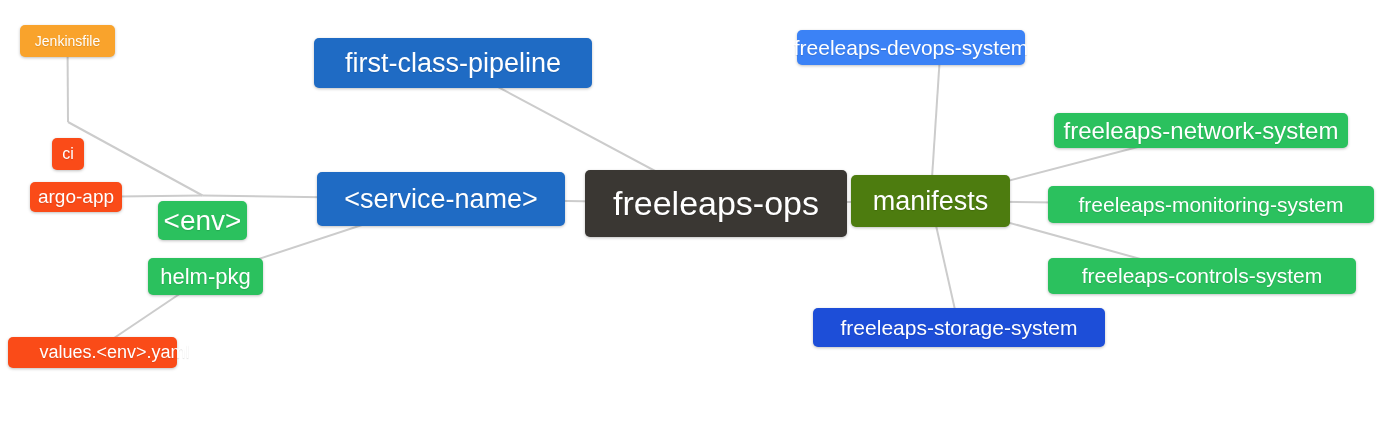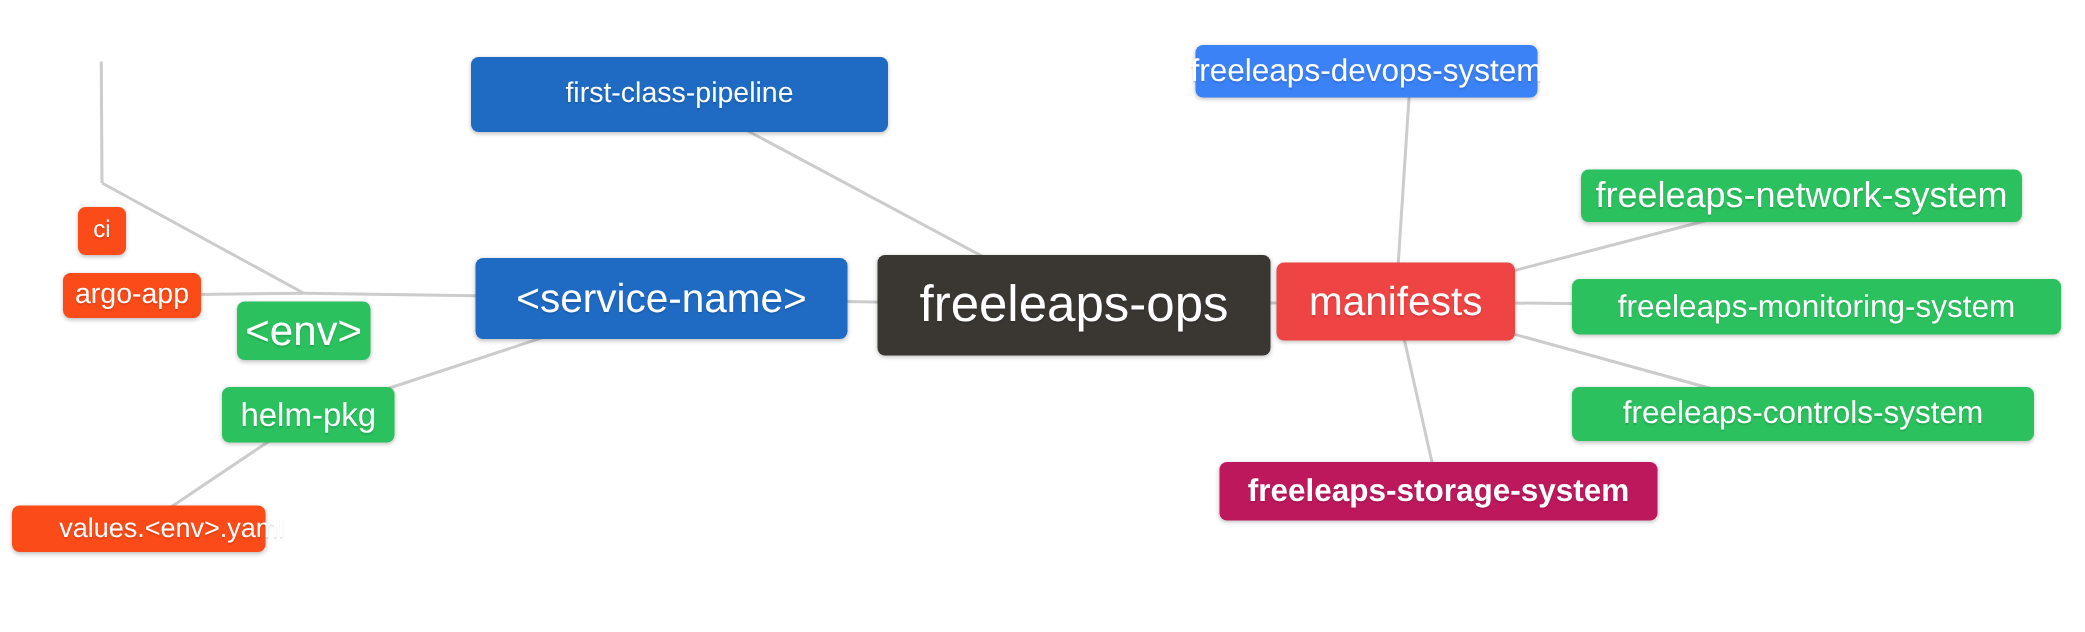--- a/index.html
+++ b/index.html
@@ -50,55 +50,58 @@
       <line x1="92.5" y1="352.5" x2="205.5" y2="276.5" stroke="#cccccc" stroke-width="2"></line>
       <line x1="453" y1="63" x2="716" y2="203.5" stroke="#cccccc" stroke-width="2"></line>
       <line x1="441" y1="199" x2="716" y2="203.5" stroke="#cccccc" stroke-width="2"></line>
       <line x1="716" y1="203.5" x2="930.5" y2="201" stroke="#cccccc" stroke-width="2"></line>
       <line x1="930.5" y1="201" x2="940.5" y2="47.5" stroke="#cccccc" stroke-width="2"></line>
       <line x1="930.5" y1="201" x2="1201" y2="130.5" stroke="#cccccc" stroke-width="2"></line>
       <line x1="930.5" y1="201" x2="1211" y2="204.5" stroke="#cccccc" stroke-width="2"></line>
       <line x1="930.5" y1="201" x2="1202" y2="276" stroke="#cccccc" stroke-width="2"></line>
       <line x1="930.5" y1="201" x2="959" y2="327.5" stroke="#cccccc" stroke-width="2"></line>
     </svg>
+<div class="node" style="left: 20px; top: 25px; width: 95px; height: 32px; background: rgb(249, 163, 44); color: rgb(255, 255, 255); font-size: 14px;">
+      <span>Jenkinsfile</span>
+    </div>
     <div class="node" style="left: 52px; top: 106px; width: 32px; height: 32px; background: rgb(250, 75, 24); color: rgb(255, 255, 255); font-size: 16px; margin-top: 32px;">
       <span>ci</span>
     </div>
-    <div class="node" style="left: 30px; top: 182px; width: 92px; height: 30px; background: rgb(250, 75, 24); color: rgb(255, 255, 255); font-size: 19px; margin-left: 12px;">
+    <div class="node" style="left: 30px; top: 182px; width: 92px; height: 30px; background: rgb(250, 75, 24); color: rgb(255, 255, 255); font-size: 19px;">
       <span>argo-app</span>
     </div>
     <div class="node" style="left: 158px; top: 160px; width: 89px; height: 39px; background: rgb(43, 193, 94); color: rgb(255, 255, 255); font-size: 28px; margin-top: 41px;">
       <span>&lt;env&gt;</span>
     </div>
     <div class="node" style="left: 148px; top: 258px; width: 115px; height: 37px; background: rgb(43, 193, 94); color: rgb(255, 255, 255); font-size: 22px;">
       <span>helm-pkg</span>
     </div>
     <div class="node" style="left: 8px; top: 337px; width: 169px; height: 31px; background: rgb(250, 75, 24); color: rgb(255, 255, 255); font-size: 18px; padding-left: 44px;">
       <span>values.&lt;env&gt;.yaml</span>
     </div>
-    <div class="node" style="left: 314px; top: 38px; width: 278px; height: 50px; background: rgb(31, 107, 196); color: rgb(255, 255, 255); font-size: 19px;">
+    <div class="node" style="left: 314px; top: 38px; width: 278px; height: 50px; background: rgb(31, 107, 196); color: rgb(255, 255, 255); font-size: 27px;">
       <span>first-class-pipeline</span>
     </div>
     <div class="node" style="left: 317px; top: 172px; width: 248px; height: 54px; background: rgb(31, 107, 196); color: rgb(255, 255, 255); font-size: 27px;">
       <span>&lt;service-name&gt;</span>
     </div>
     <div class="node" style="left: 585px; top: 170px; width: 262px; height: 67px; background: rgb(58, 55, 51); color: rgb(255, 255, 255); font-size: 34px;">
       <span>freeleaps-ops</span>
     </div>
-    <div class="node" style="left: 851px; top: 175px; width: 159px; height: 52px; background: #ef4444; color: rgb(255, 255, 255); font-size: 27px;">
+    <div class="node" style="left: 851px; top: 175px; width: 159px; height: 52px; background: #4d7c0f; color: rgb(255, 255, 255); font-size: 27px;">
       <span>manifests</span>
     </div>
     <div class="node" style="left: 797px; top: 30px; width: 228px; height: 35px; background: #3b82f6; color: rgb(255, 255, 255); font-size: 21px;">
       <span>freeleaps-devops-system</span>
     </div>
     <div class="node" style="left: 1054px; top: 113px; width: 294px; height: 35px; background: rgb(43, 193, 94); color: rgb(255, 255, 255); font-size: 24px;">
       <span>freeleaps-network-system</span>
     </div>
     <div class="node" style="left: 1048px; top: 186px; width: 326px; height: 37px; background: rgb(43, 193, 94); color: rgb(255, 255, 255); font-size: 21px;">
       <span>freeleaps-monitoring-system</span>
     </div>
     <div class="node" style="left: 1048px; top: 258px; width: 308px; height: 36px; background: rgb(43, 193, 94); color: rgb(255, 255, 255); font-size: 21px;">
       <span>freeleaps-controls-system</span>
     </div>
-    <div class="node" style="left: 813px; top: 308px; width: 292px; height: 39px; background: #be185d; color: rgb(255, 255, 255); font-size: 21px; font-weight: bold;">
+    <div class="node" style="left: 813px; top: 308px; width: 292px; height: 39px; background: #1d4ed8; color: rgb(255, 255, 255); font-size: 21px;">
       <span>freeleaps-storage-system</span>
     </div>
   </div>
 
 </body></html>

